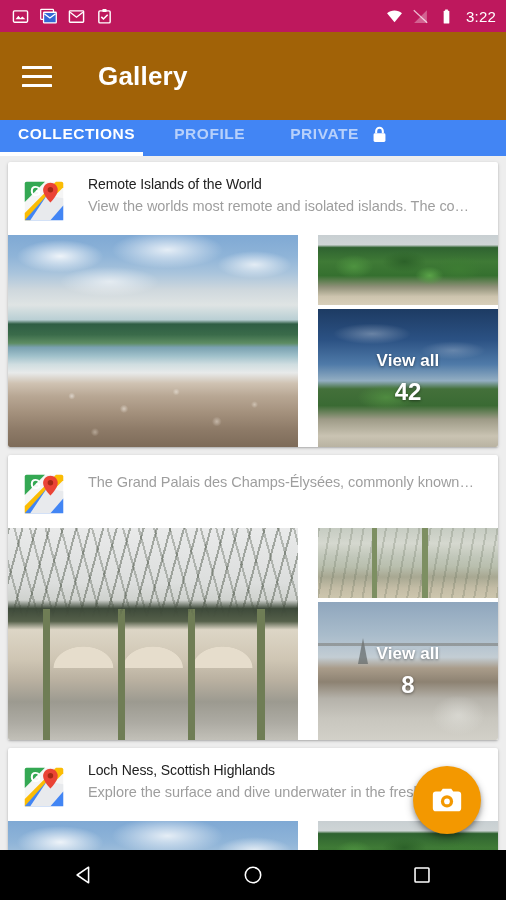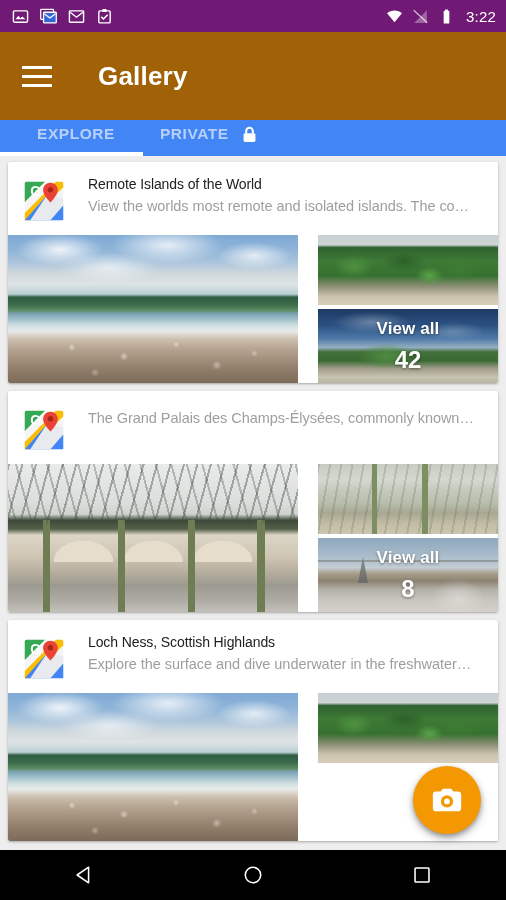--- a/index.html
+++ b/index.html
@@ -6,21 +6,21 @@
   html, body {
     width: 506px; height: 900px;
     background: #000;
     font-family: "Liberation Sans", sans-serif;
     overflow: hidden;
   }
   .phone { position: relative; width: 506px; height: 900px; background: #eeeeee; overflow: hidden; }
 
   
   .statusbar {
-    height: 32px; background: #701a75; display: flex; align-items: center;
+    height: 32px; background: #be185d; display: flex; align-items: center;
     padding: 0 10px 0 12px; position: relative; z-index: 30;
   }
   .sb-left { display: flex; align-items: center; gap: 11px; }
   .sb-right { margin-left: auto; display: flex; align-items: center; gap: 9px; }
   .sb-time { color: #fff; font-size: 15px; font-weight: 500; letter-spacing: .2px; margin-left: 2px; }
   .sbicon { width: 17px; height: 17px; display: block; }
 
   
   .toolbar {
     height: 88px; background: #a16207; display: flex; align-items: center;
@@ -67,21 +67,21 @@
   .card-text { margin-left: 22px; overflow: hidden; flex: 1; min-width: 0; }
   .card-title {
     font-size: 14px; color: #212121; font-weight: normal; line-height: 1.22;
     white-space: nowrap; overflow: hidden; letter-spacing: -.1px;
   }
   .card-sub {
     font-size: 14.5px; color: #9e9e9e; margin-top: 5px; white-space: nowrap;
     overflow: hidden; letter-spacing: -.05px;
   }
 
-  .photo-grid { display: flex; height: 148px; gap: 20px; background: #fff; }
+  .photo-grid { display: flex; height: 212px; gap: 20px; background: #fff; }
   .photo-main { flex: 0 0 290px; position: relative; overflow: hidden; }
   .photo-col { flex: 1; display: flex; flex-direction: column; gap: 4px; min-width: 0; }
   .photo-small { flex: 0 0 70px; position: relative; overflow: hidden; }
   .photo-viewall { flex: 1; position: relative; overflow: hidden; cursor: pointer; }
 
   .overlay-label {
     position: absolute; inset: 0; display: flex; flex-direction: column;
     align-items: center; justify-content: center; color: #fff;
     text-shadow: 0 1px 3px rgba(0,0,0,.45);
   }
@@ -242,21 +242,22 @@
   <div class="toolbar">
     <div class="hamburger">
       <i></i>
       <i></i>
       <i></i>
     </div>
     <div class="app-title">Gallery</div>
   </div>
 
   <div class="tabs">
-    <div class="tab" id="tab-profile">EXPLORE</div>
+    <div class="tab active" id="tab-collections">COLLECTIONS</div>
+    <div class="tab" id="tab-profile">PROFILE</div>
     <div class="tab" id="tab-private">
       <span>PRIVATE</span>
       <svg class="lock-icon" width="19" height="19" viewBox="0 0 24 24">
         <rect x="4.5" y="10.5" width="15" height="11" rx="1.8" fill="#fff"></rect>
         <path d="M7.8 10.5V7.6a4.2 4.2 0 018.4 0v2.9" fill="none" stroke="#fff" stroke-width="2.6"></path>
       </svg>
     </div>
     <div class="tab-underline"></div>
   </div>
 

